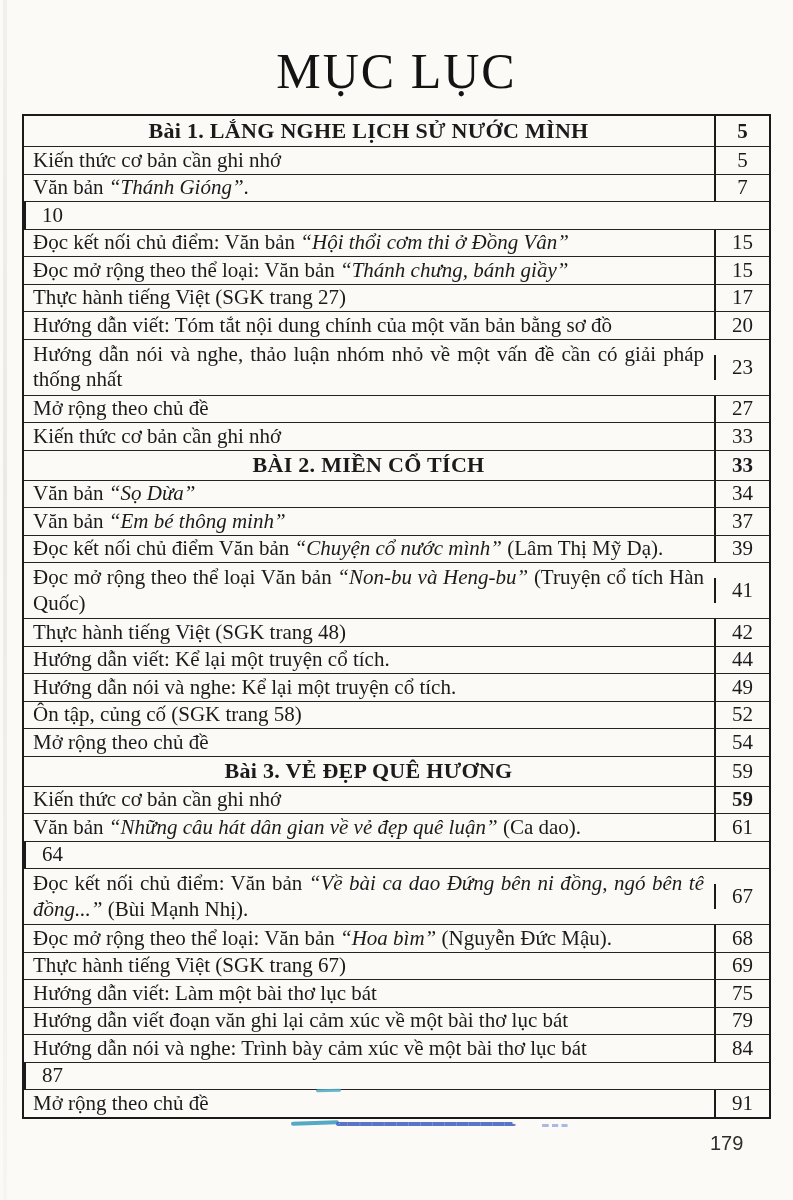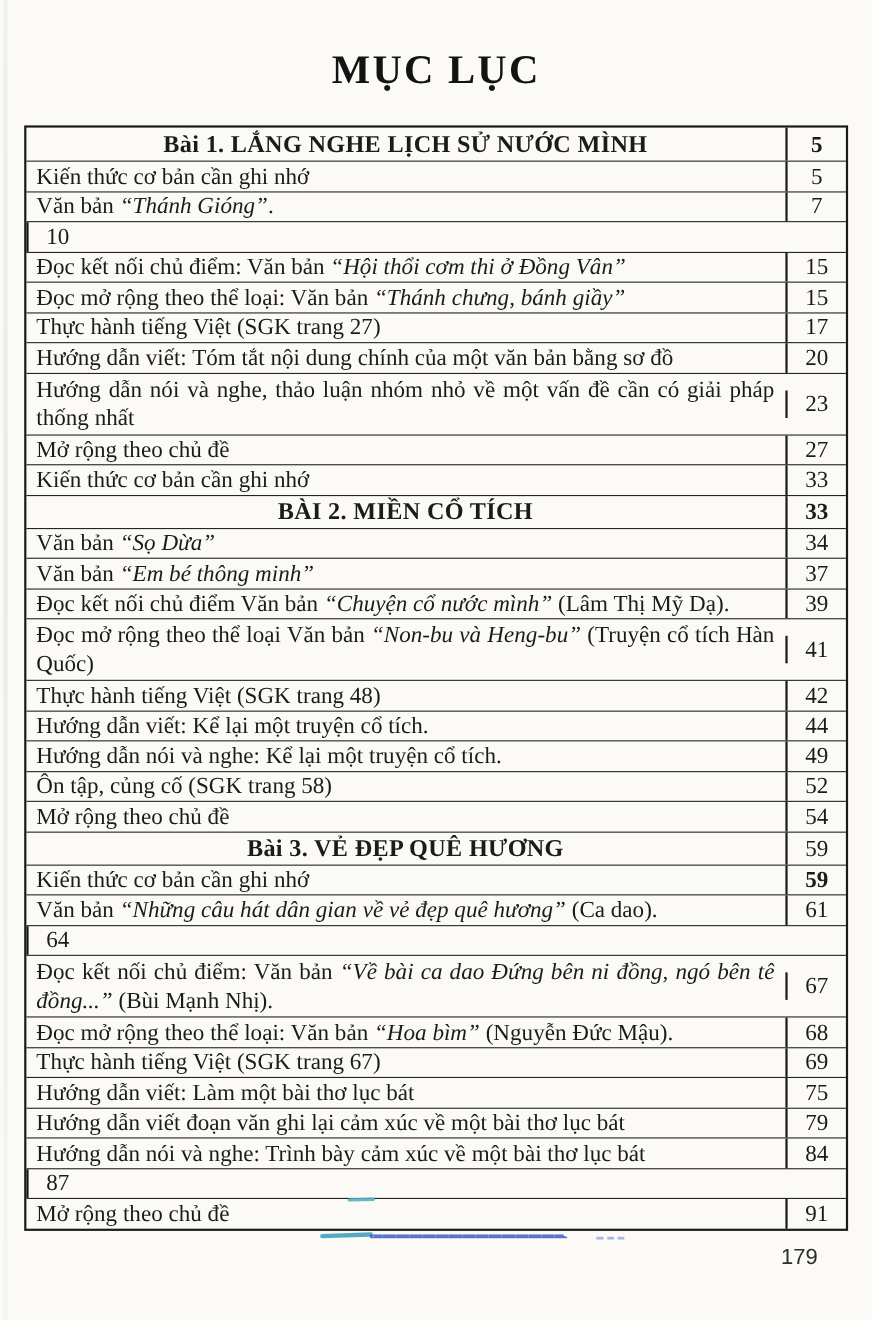--- a/index.html
+++ b/index.html
@@ -11,21 +11,21 @@
     color:#1b1b1b;
   }
   .scan-edge {
     position:absolute; left:3px; top:0; width:4px; height:100%;
     background:linear-gradient(180deg,#ececea 0%,#e3e3df 40%,#f3f3f0 100%);
     opacity:.7;
   }
   .page-title {
     position:absolute; top:42px; left:0; width:100%;
     text-align:center;
-    font-size:37px; font-weight:bold; letter-spacing:2px;
+    font-size:50px; font-weight:normal; letter-spacing:2px;
     color:#131313;
   }
   .toc {
     position:absolute; left:22px; top:114px; width:749px;
     border:2px solid #1a1a1a;
     background:transparent;
     box-sizing:border-box;
   }
   .row { display:flex; align-items:stretch; border-top:1.5px solid #242424; min-height:27.5px; box-sizing:border-box; }
   .row:first-child { border-top:none; }
@@ -152,21 +152,21 @@
     </div>
     <div class="row header">
       <div class="cell-title"><span>Bài 3. VẺ ĐẸP QUÊ HƯƠNG</span></div>
       <div class="cell-page">59</div>
     </div>
     <div class="row">
       <div class="cell-title"><span>Kiến thức cơ bản cần ghi nhớ</span></div>
       <div class="cell-page bold">59</div>
     </div>
     <div class="row">
-      <div class="cell-title"><span>Văn bản </span><i>“Những câu hát dân gian về vẻ đẹp quê hương”</i><span> (Ca dao).</span></div>
+      <div class="cell-title"><span>Văn bản </span><i>“Những câu hát dân gian về vẻ đẹp quê luận”</i><span> (Ca dao).</span></div>
       <div class="cell-page">61</div>
     </div>
     <div class="row">
       <div class="cell-page">64</div>
     </div>
     <div class="row twoline">
       <div class="cell-title"><span>Đọc kết nối chủ điểm: Văn bản </span><i>“Về bài ca dao Đứng bên ni đồng, ngó bên tê đồng...”</i><span> (Bùi Mạnh Nhị).</span></div>
       <div class="cell-page">67</div>
     </div>
     <div class="row">

